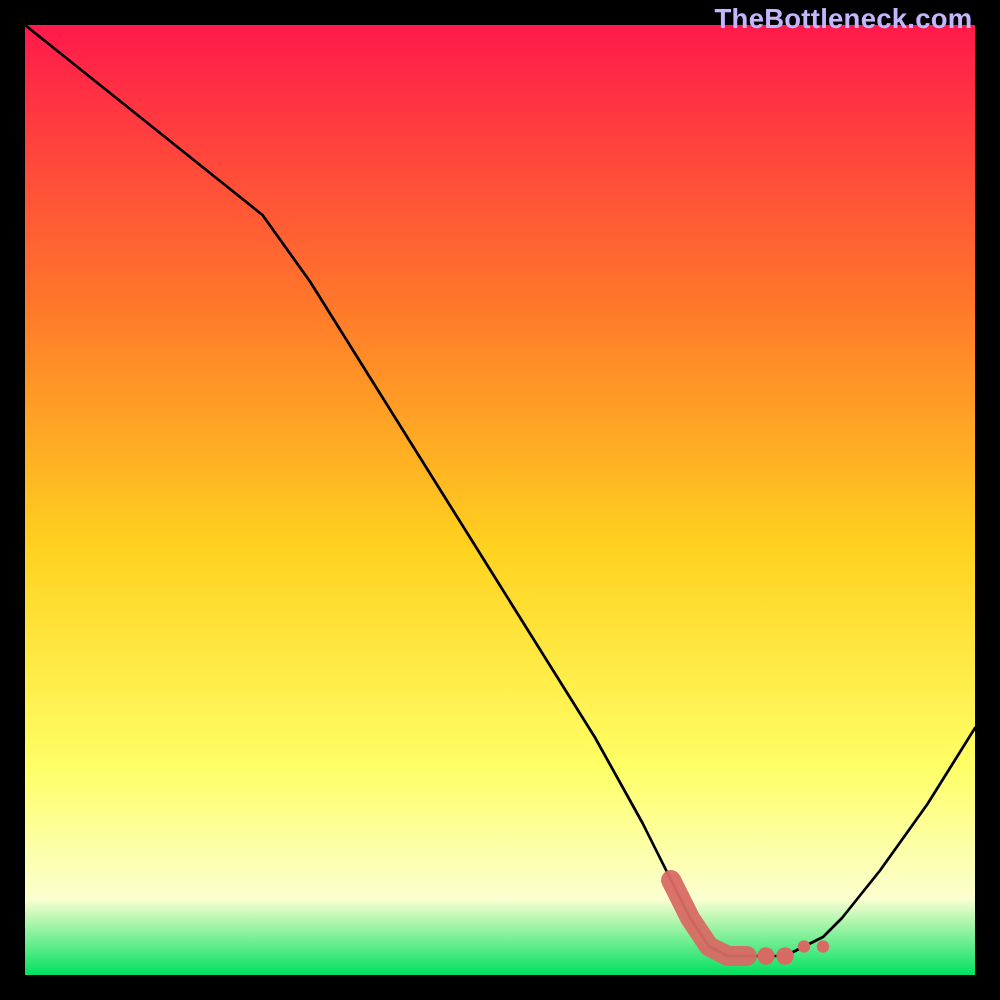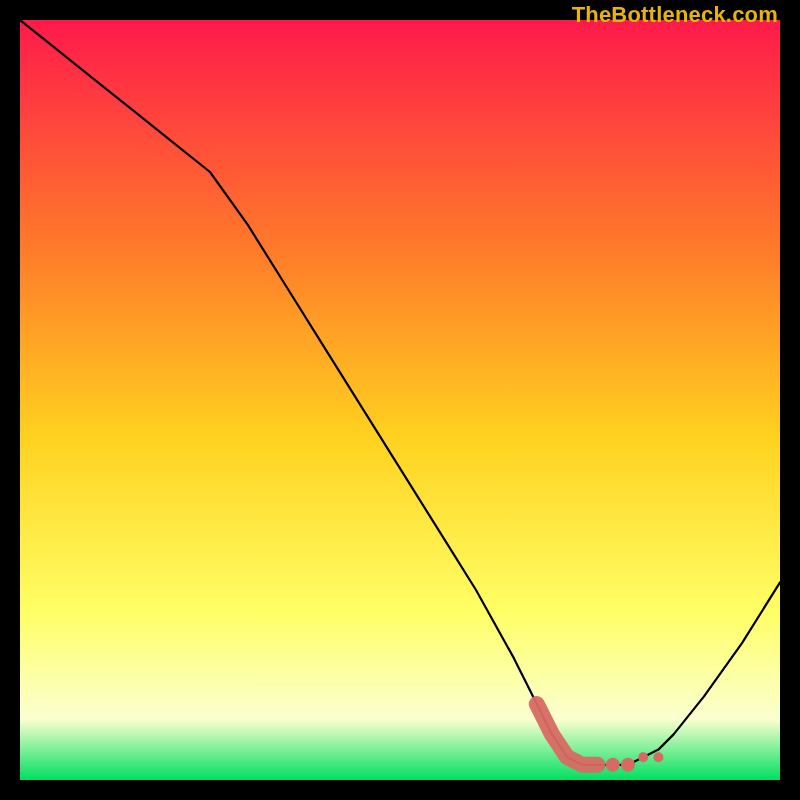--- a/index.html
+++ b/index.html
@@ -25,21 +25,21 @@
     top: 0;
     width: 760px;
     height: 760px;
   }
   .watermark {
     position: absolute;
     top: 2px;
     right: 22px;
     font-size: 22px;
     font-weight: 600;
-    color: #eab308;
+    color: #c4b5fd;
     letter-spacing: 0.2px;
     user-select: none;
   }
 </style>
 </head>
 <body>
 
 <div class="frame">
   <svg class="plot" viewBox="0 0 760 760" preserveAspectRatio="none">
     <defs>

